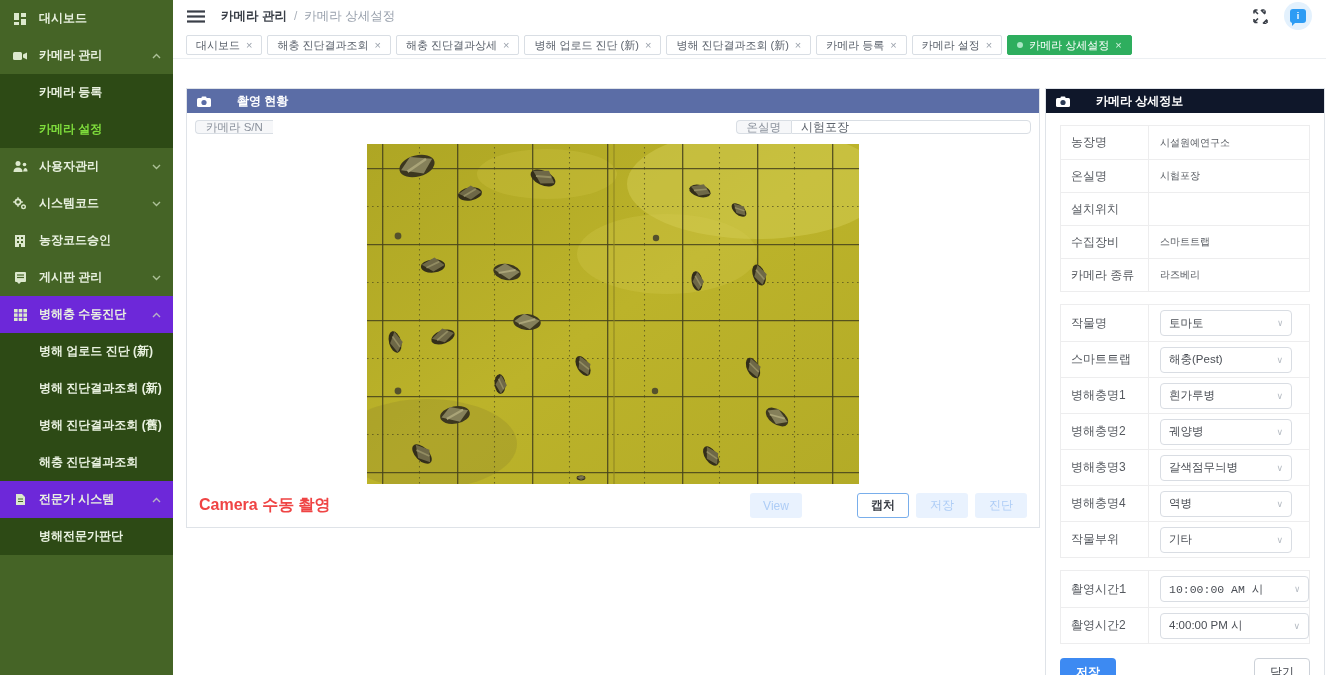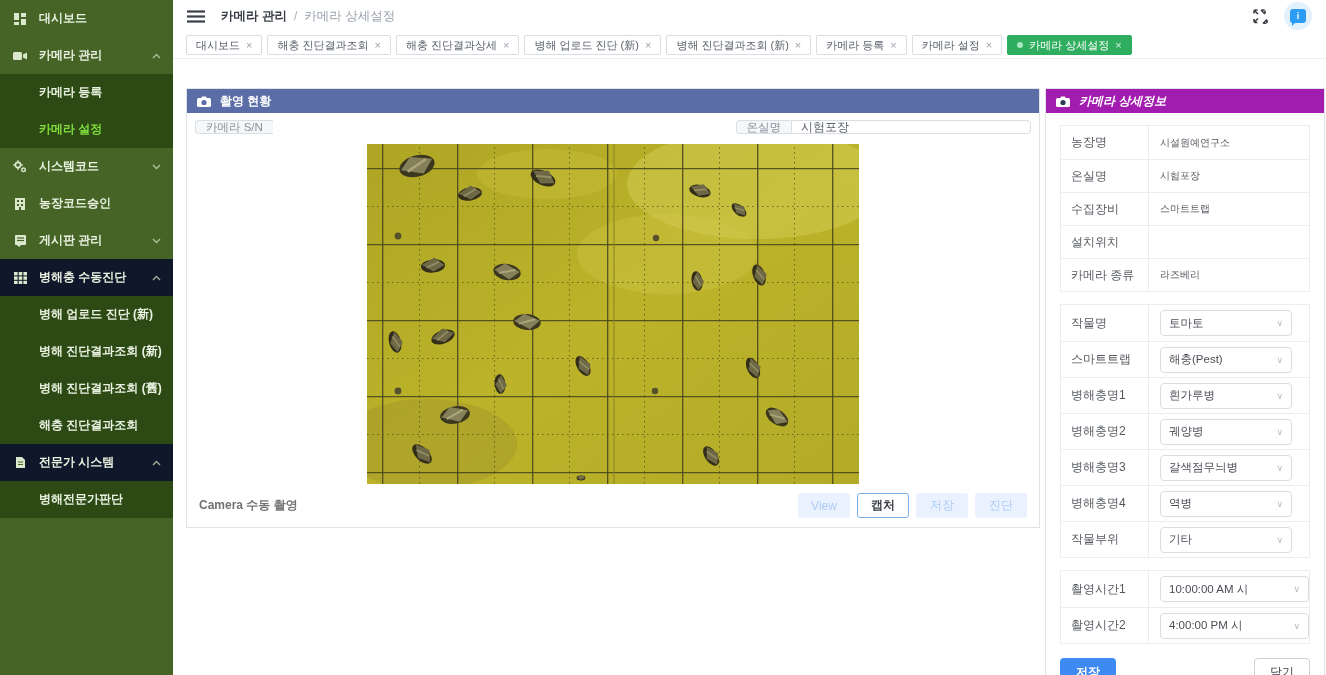--- a/index.html
+++ b/index.html
@@ -6,21 +6,21 @@
   html,body { width:1326px; height:675px; overflow:hidden; background:#fff;
     font-family:"Liberation Sans","DejaVu Sans",sans-serif; }
 
   
   .sidebar { position:absolute; left:0; top:0; width:173px; height:675px;
     background:#456426; z-index:5; }
   .s-item { height:37px; display:flex; align-items:center; padding:0 12px;
     color:#e9f1e0; font-size:12px; font-weight:bold; cursor:pointer; white-space:nowrap; }
   .s-item .s-icon { width:16px; height:14px; margin-right:11px; display:flex; align-items:center; justify-content:center; flex:none; }
   .s-item .chev { margin-left:auto; opacity:.75; display:flex; }
-  .group-lite { background:#0f172a; }
+  .group-lite { background:#6d28d9; }
   .s-sub { background:#2d4a15; }
   .s-sub .s-item { padding-left:39px; font-weight:bold; }
   .s-item.active { color:#7fdd3c; }
   .s-icon svg, .chev svg { display:block; }
 
   
   .topbar { position:absolute; left:173px; top:0; right:0; height:32px; background:#fff;
     display:flex; align-items:center; padding:0 14px; }
   .hamburger { margin-right:16px; cursor:pointer; display:flex; }
   .crumb-a { font-size:12.5px; font-weight:bold; color:#3a3f48; cursor:pointer; }
@@ -43,55 +43,55 @@
     border:1px solid #d9dee4; border-radius:2px; background:#fff; font-size:11px;
     color:#5a616b; cursor:pointer; white-space:nowrap; }
   .tab .tab-close { color:#9aa1ab; font-size:11px; cursor:pointer; line-height:1; }
   .tab.active { background:#2eae5e; border-color:#2eae5e; color:#fff; }
   .tab.active .tab-close { color:#d8f3e2; }
   .tab .dot { width:6px; height:6px; border-radius:50%; background:#a9e7c3; display:none; }
   .tab.active .dot { display:block; }
 
   
   .panel-hd { height:24px; display:flex; align-items:center; padding:0 10px;
-    color:#fff; font-size:12px; font-weight:bold; gap:9px; }
+    color:#fff; font-size:12px; font-weight:bold; gap:26px; }
   .capture-panel { position:absolute; left:186px; top:88px; width:854px;
     background:#fff; border:1px solid #dfe3e8; }
   .capture-panel .panel-hd { background:#5b6da6; }
   .detail-panel { position:absolute; left:1045px; top:88px; width:280px;
     background:#fff; border:1px solid #dfe3e8; padding-bottom:14px; }
-  .detail-panel .panel-hd { background:#a21caf;font-style:italic; }
+  .detail-panel .panel-hd { background:#0f172a; }
   .cam-ic svg { display:block; }
 
   .cap-body { padding:7px 8px 9px; }
   .inp-row { display:flex; justify-content:space-between; align-items:center; }
   .inp-group { display:flex; height:14px; }
   .inp-label { background:#f6f7f9; border:1px solid #d9dee4; border-right:none;
     border-radius:4px 0 0 4px; font-size:11.5px; color:#8a919c; display:flex;
     align-items:center; padding:0 10px; white-space:nowrap; }
   .inp-group input { border:1px solid #d9dee4; border-radius:0 4px 4px 0; outline:none;
     font-size:12px; color:#5d636c; padding:0 9px; width:200px;
     font-family:"Liberation Sans","DejaVu Sans",sans-serif; }
   .inp-group.gh input { width:240px; }
 
   .photo-wrap { width:492px; margin:10px auto 0; }
   .photo-wrap svg { display:block; }
 
   .cap-foot { display:flex; align-items:center; margin-top:9px; padding:0 4px; }
-  .cap-foot-label { font-size:12px; font-weight:bold; color:#737373; }
+  .cap-foot-label { font-size:16px; font-weight:bold; color:#ef4444; }
   .btns { margin-left:auto; display:flex; gap:7px; }
   .btn-soft { min-width:52px; height:25px; border:none; border-radius:3px; background:#e9f2fe;
     color:#aecdf6; font-size:12px; cursor:pointer; font-family:inherit; }
   .btn-capture { min-width:52px; height:25px; border:1px solid #79aeeb; border-radius:3px;
-    background:#fff; color:#3c4048; font-size:12px; font-weight:bold; cursor:pointer; font-family:inherit; }
+    background:#fff; color:#3c4048; font-size:12px; font-weight:bold; cursor:pointer; font-family:inherit;margin-left:48px; }
 
   
   .dtable { margin:12px 14px 0; border:1px solid #ededee; }
   .drow { display:flex; align-items:center; min-height:33px; border-top:1px solid #ededee; }
-  .drow:first-child { border-top:none; }
+  .drow:first-child { border-top:none;font-family:Liberation Mono, monospace; }
   .dlabel { width:88px; flex:none; align-self:stretch; display:flex; align-items:center;
     padding-left:10px; font-size:12px; color:#55595f; border-right:1px solid #ededee; }
   .dvalue { font-size:10px; color:#55595f; padding-left:11px; }
   .drow.sel { min-height:36px; }
   .selbox { margin-left:11px; width:132px; height:26px; border:1px solid #d9dde3;
     border-radius:4px; display:flex; align-items:center; padding:0 8px; font-size:11.5px;
     color:#4a4e55; cursor:pointer; background:#fff; }
   .selbox.wide { width:150px;justify-content:center; }
   .selbox .caret { margin-left:auto; color:#b4bac2; font-size:9px; }
   .d-btn-row { display:flex; justify-content:space-between; margin:14px 14px 0; }
@@ -132,20 +132,36 @@
   </div>
   <div class="s-sub">
     <div class="s-item">
       <span>카메라 등록</span>
     </div>
     <div class="s-item active">
       <span>카메라 설정</span>
     </div>
   </div>
 
+  <div class="s-item">
+    <span class="s-icon">
+      <svg width="15" height="13">
+          <circle cx="5" cy="3.5" r="2.5" fill="#dce8cd"></circle>
+          <path d="M0.5 12 Q0.5 7.5 5 7.5 Q9.5 7.5 9.5 12 Z" fill="#dce8cd"></path>
+          <circle cx="11.5" cy="4.5" r="1.8" fill="#dce8cd"></circle>
+          <path d="M10 11.5 Q10.8 8 12 8 Q14.5 8 14.5 11.5 Z" fill="#dce8cd"></path>
+        </svg>
+    </span>
+    <span>사용자관리</span>
+    <span class="chev">
+      <svg width="9" height="6">
+          <polyline points="1,1 4.5,4.5 8,1" fill="none" stroke="#cfe0bd" stroke-width="1.4"></polyline>
+        </svg>
+    </span>
+  </div>
 
   <div class="s-item">
     <span class="s-icon">
       <svg width="14" height="13">
           <circle cx="5" cy="5" r="2.6" fill="none" stroke="#dce8cd" stroke-width="1.6"></circle>
           <g stroke="#dce8cd" stroke-width="1.4">
             <line x1="5" y1="0.2" x2="5" y2="2"></line>
             <line x1="5" y1="8" x2="5" y2="9.8"></line>
             <line x1="0.2" y1="5" x2="2" y2="5"></line>
             <line x1="8" y1="5" x2="9.8" y2="5"></line>
@@ -439,26 +455,26 @@
   <div class="dtable">
     <div class="drow">
       <span class="dlabel">농장명</span>
       <span class="dvalue">시설원예연구소</span>
     </div>
     <div class="drow">
       <span class="dlabel">온실명</span>
       <span class="dvalue">시험포장</span>
     </div>
     <div class="drow">
+      <span class="dlabel">설치위치</span>
+      <span class="dvalue"></span>
+    </div>
+    <div class="drow">
       <span class="dlabel">수집장비</span>
       <span class="dvalue">스마트트랩</span>
-    </div>
-    <div class="drow">
-      <span class="dlabel">설치위치</span>
-      <span class="dvalue"></span>
     </div>
     <div class="drow">
       <span class="dlabel">카메라 종류</span>
       <span class="dvalue">라즈베리</span>
     </div>
   </div>
 
   <div class="dtable">
     <div class="drow sel">
       <span class="dlabel">작물명</span>

